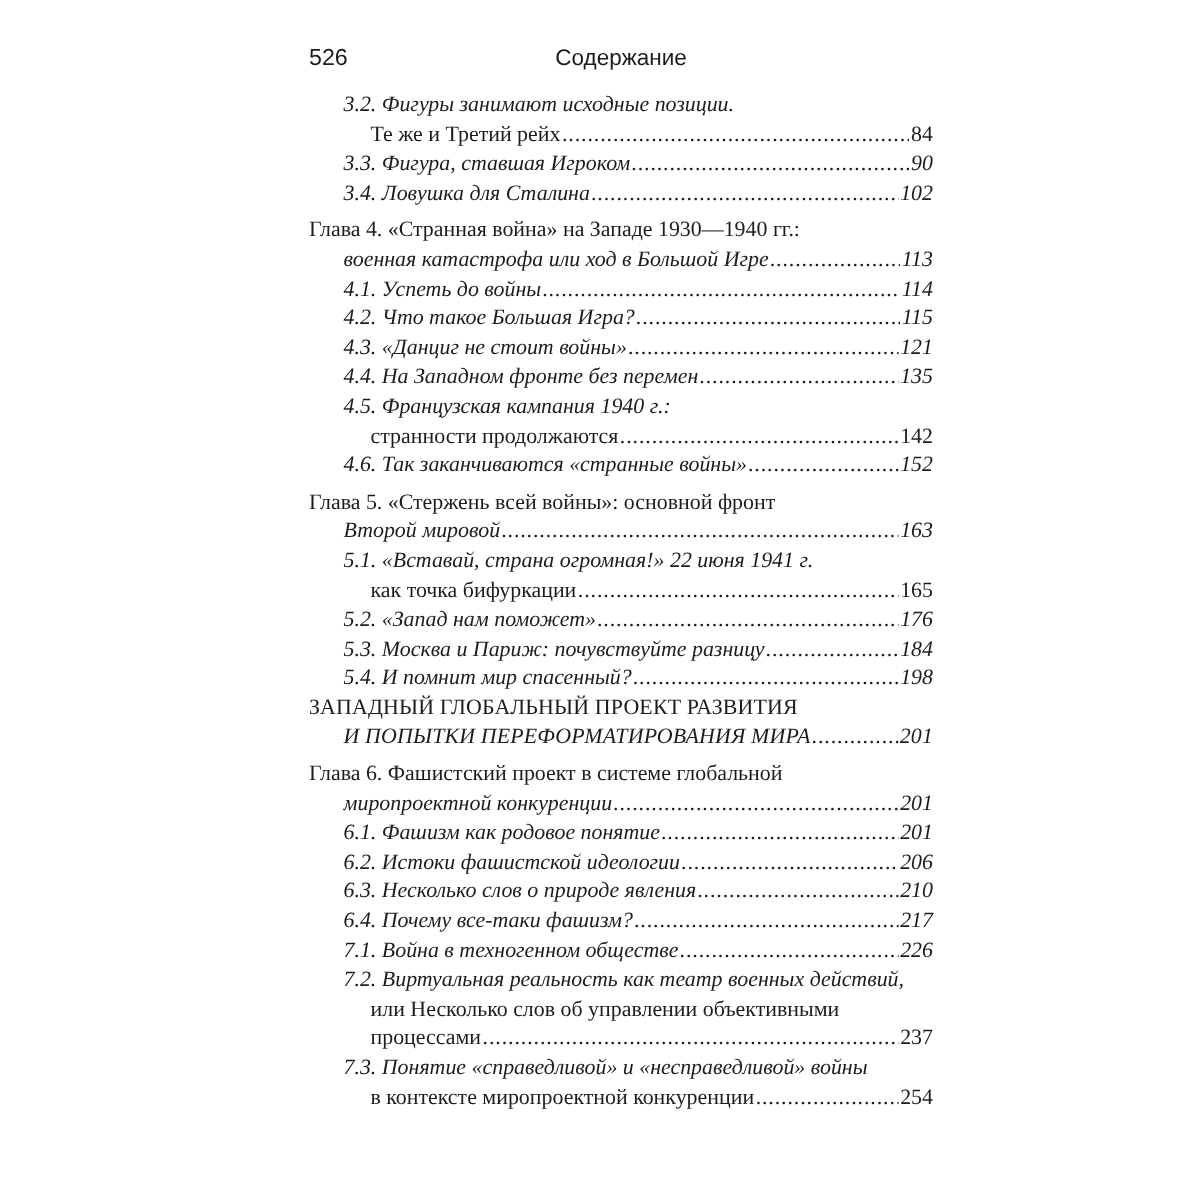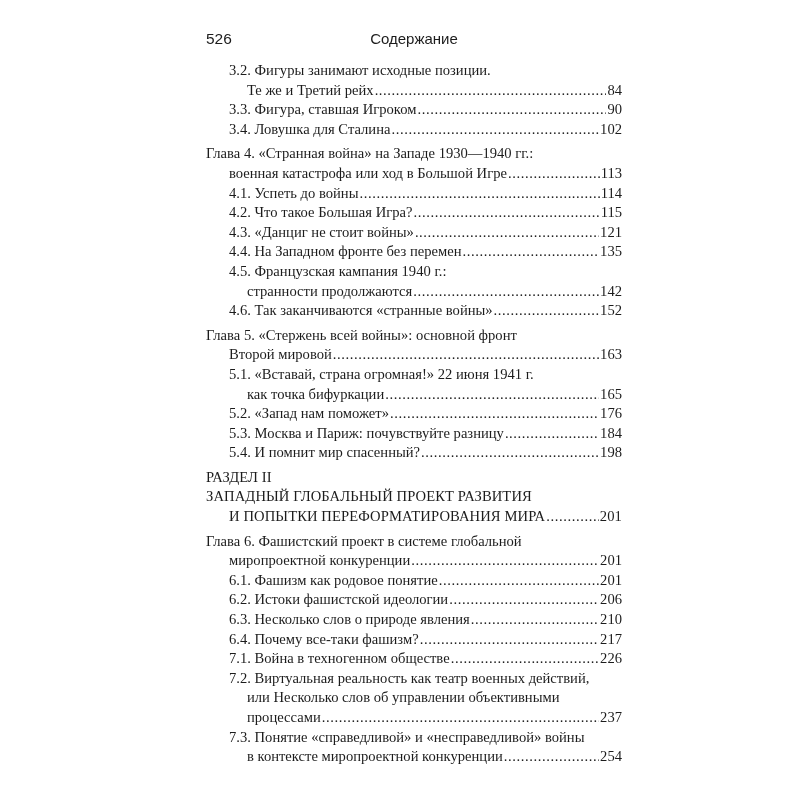--- a/index.html
+++ b/index.html
@@ -11,21 +11,21 @@
   .header { position: relative; height: 22px; margin-bottom: 9px; }
   .header .pnum { position: absolute; left: 0; top: 0; font-family: "Liberation Sans", sans-serif; font-size: 15.5px; text-align: center; }
   .header .title { position: absolute; left: 0; right: 0; text-align: center; top: 0; font-family: "Liberation Sans", sans-serif; font-size: 15px; }
   .line { height: 19.6px; line-height: 19.6px; white-space: nowrap; position: relative; }
   .lead { display: flex; align-items: center; }
   .lead .txt { white-space: nowrap; }
   .lead .dots { flex: 1; overflow: hidden; white-space: nowrap; margin: 0 1px; letter-spacing: 0.6px; }
   .lead .dots::after { content: "........................................................................................................................................................................"; }
   .lead .pg { white-space: nowrap; }
   .ind0 { padding-left: 0; }
-  .ind1 { padding-left: 23px; }
+  .ind1 { padding-left: 23px; font-style: italic; }
   .ind2 { padding-left: 41px; }
   .gap { margin-top: 5px; }
   .part { letter-spacing: 0.1px; }
 </style>
 </head>
 <body>
 
 <div class="page">
   <div class="header">
     <span class="pnum">526</span>
@@ -135,23 +135,20 @@
           <span class="pg">184</span>
         </div>
       </div>
       <div>
         <div class="line ind1 lead">
           <span class="txt">5.4. И помнит мир спасенный?</span>
           <span class="dots"></span>
           <span class="pg">198</span>
         </div>
       </div>
-      <div class="gap">
-        <div class="line ind0 part">РАЗДЕЛ II</div>
-      </div>
       <div>
         <div class="line ind0 part">ЗАПАДНЫЙ ГЛОБАЛЬНЫЙ ПРОЕКТ РАЗВИТИЯ</div>
         <div class="line ind1 part lead">
           <span class="txt">И ПОПЫТКИ ПЕРЕФОРМАТИРОВАНИЯ МИРА</span>
           <span class="dots"></span>
           <span class="pg">201</span>
         </div>
       </div>
       <div class="gap">
         <div class="line ind0">Глава 6. Фашистский проект в системе глобальной</div>

